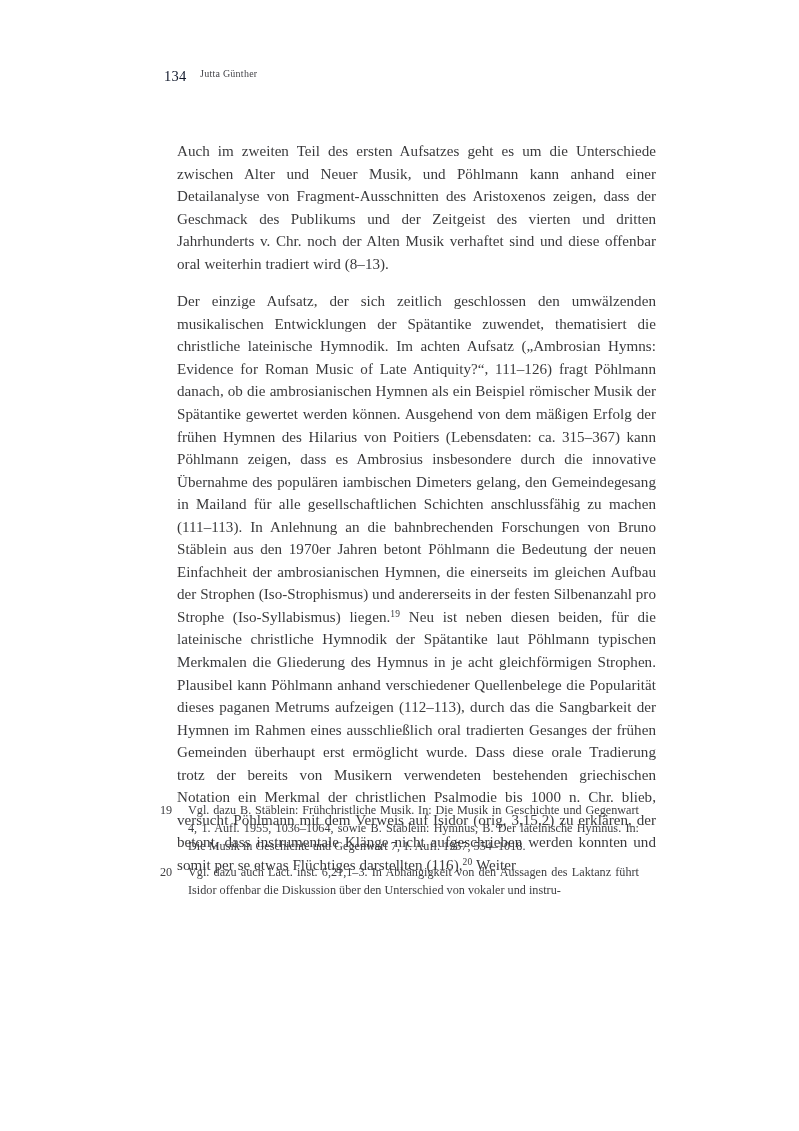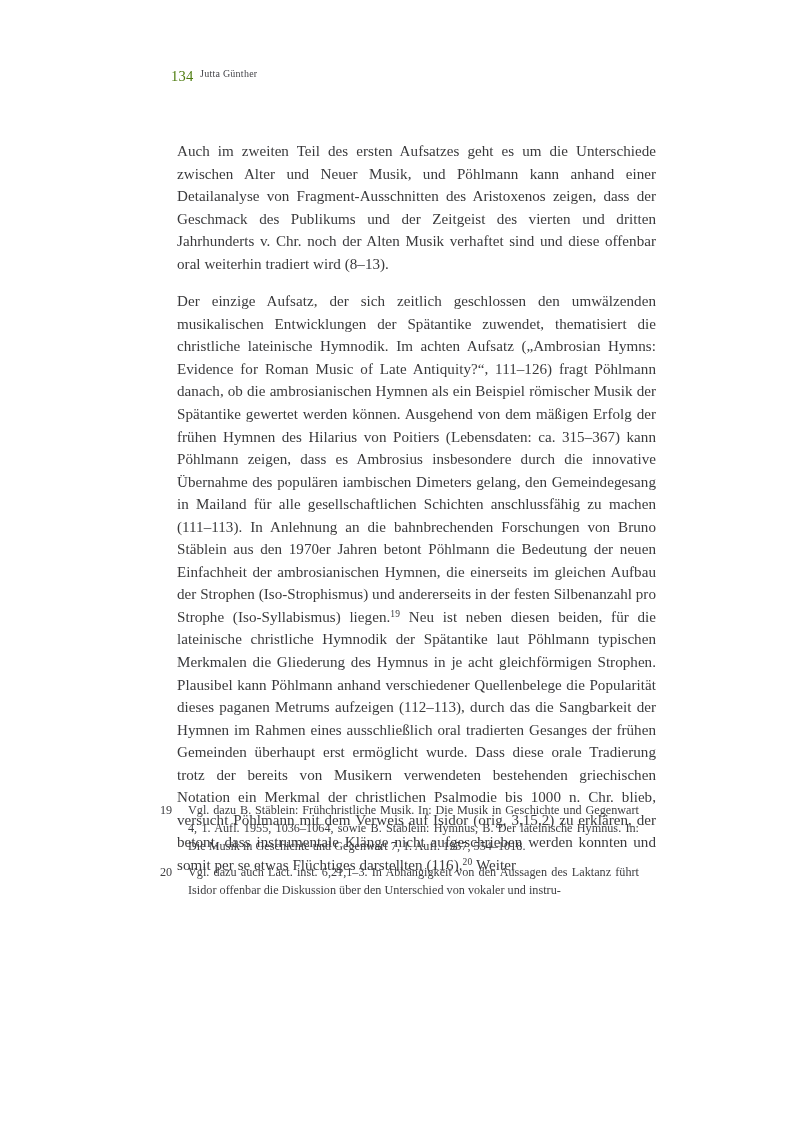--- a/index.html
+++ b/index.html
@@ -24,25 +24,25 @@
   
   .running-head {
     position: absolute;
     top: 68px;
     left: 160px;
     width: 478px;
     height: 20px;
   }
   .folio {
     position: absolute;
-    left: 11px;
+    left: 4px;
     top: 0;
     font-size: 14.5px;
     letter-spacing: 0.2px;
-    color: #4d7c0f;
+    color: #0f172a;
   }
   .running-title {
     position: absolute;
     left: 0;
     top: 0;
     width: 478px;
     text-align: left;
     font-size: 10px;
     letter-spacing: 0.25px;
     color: #45454a;

